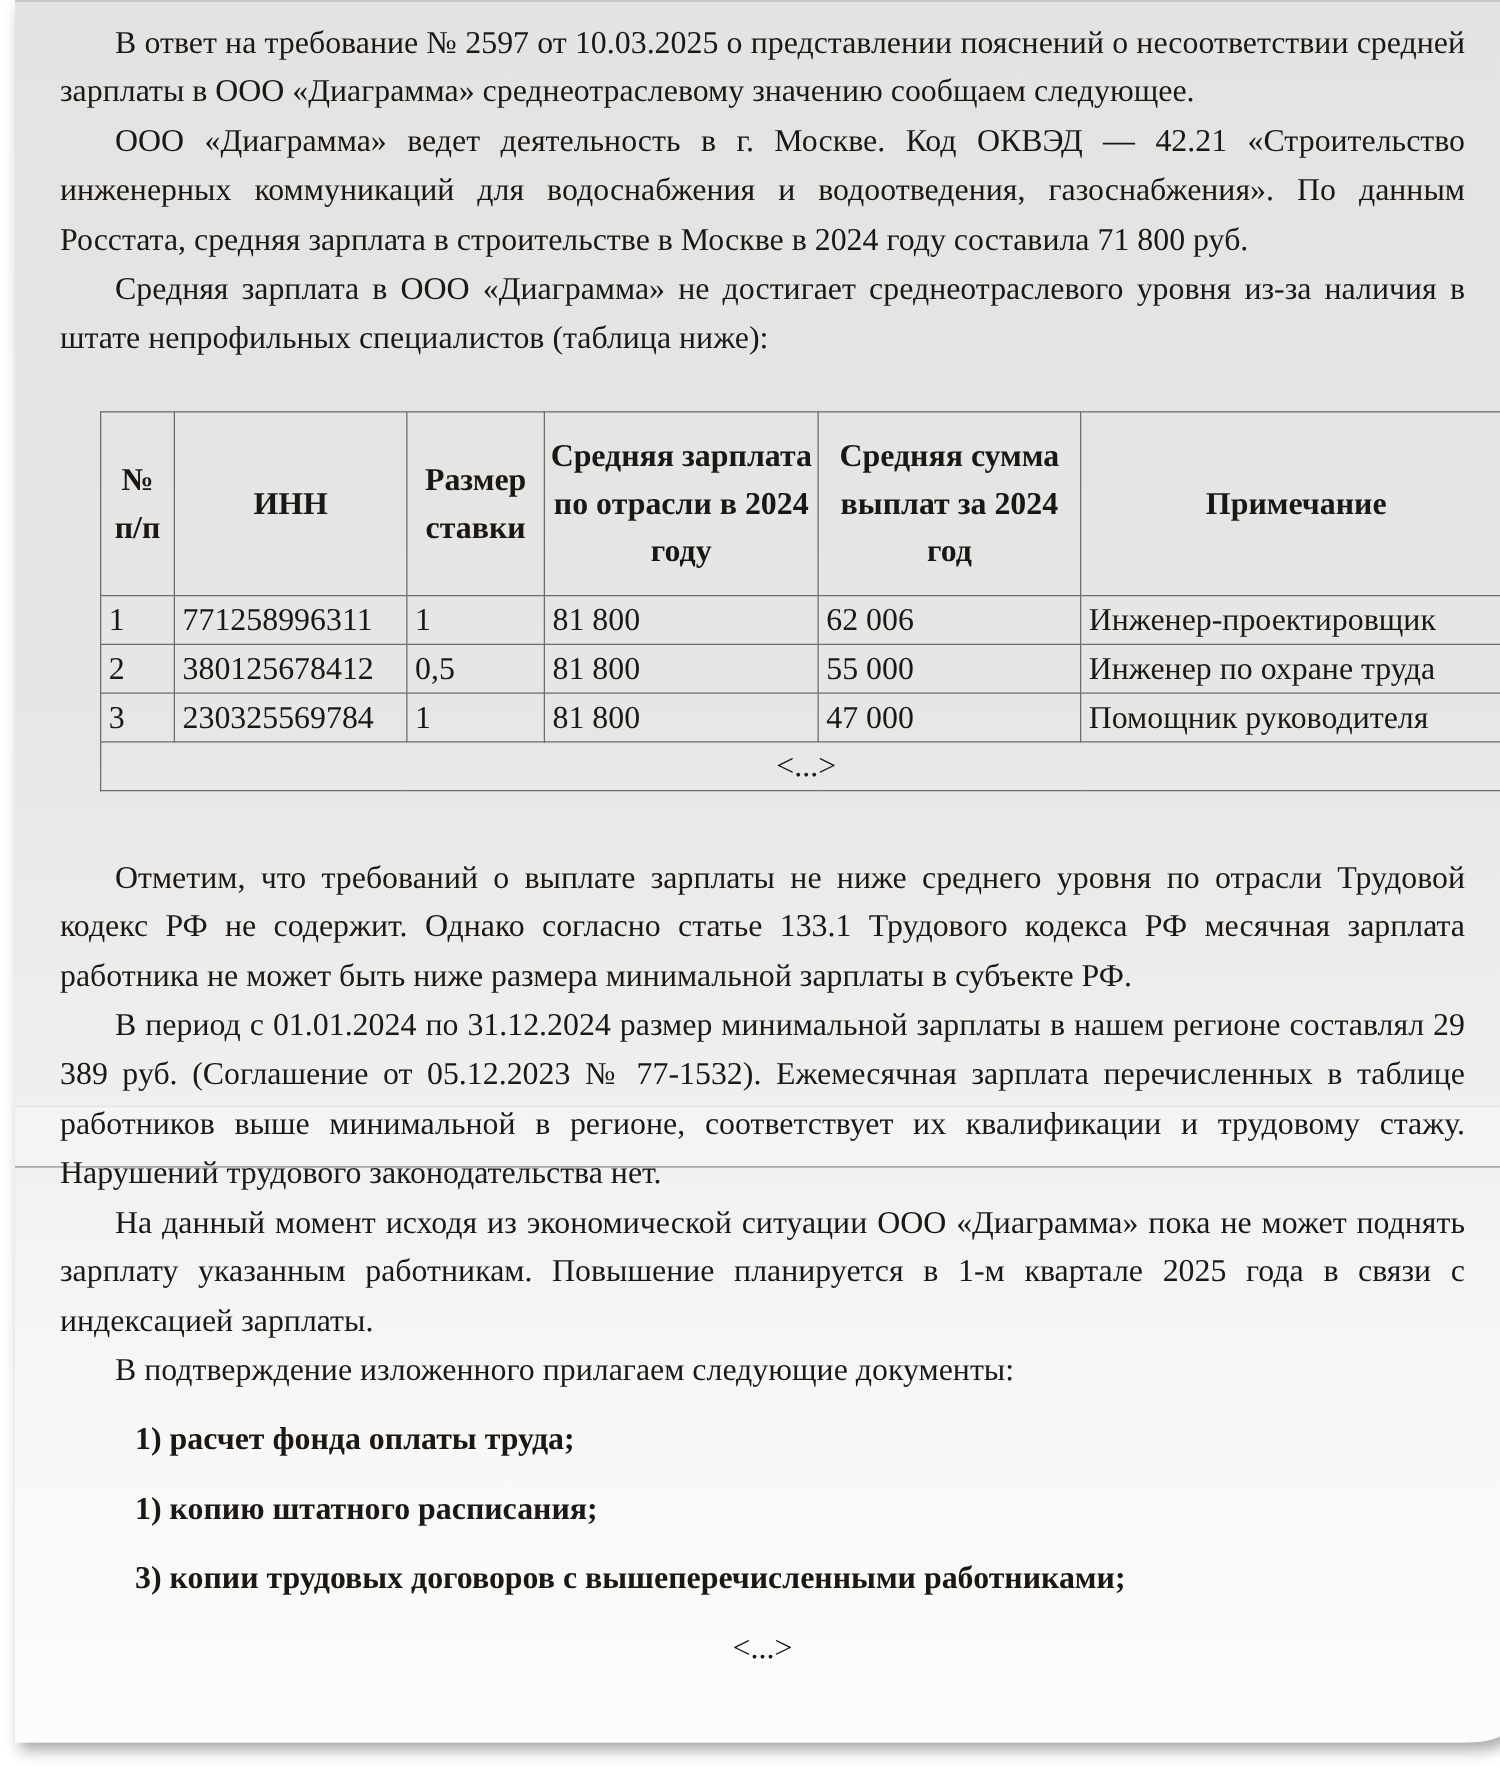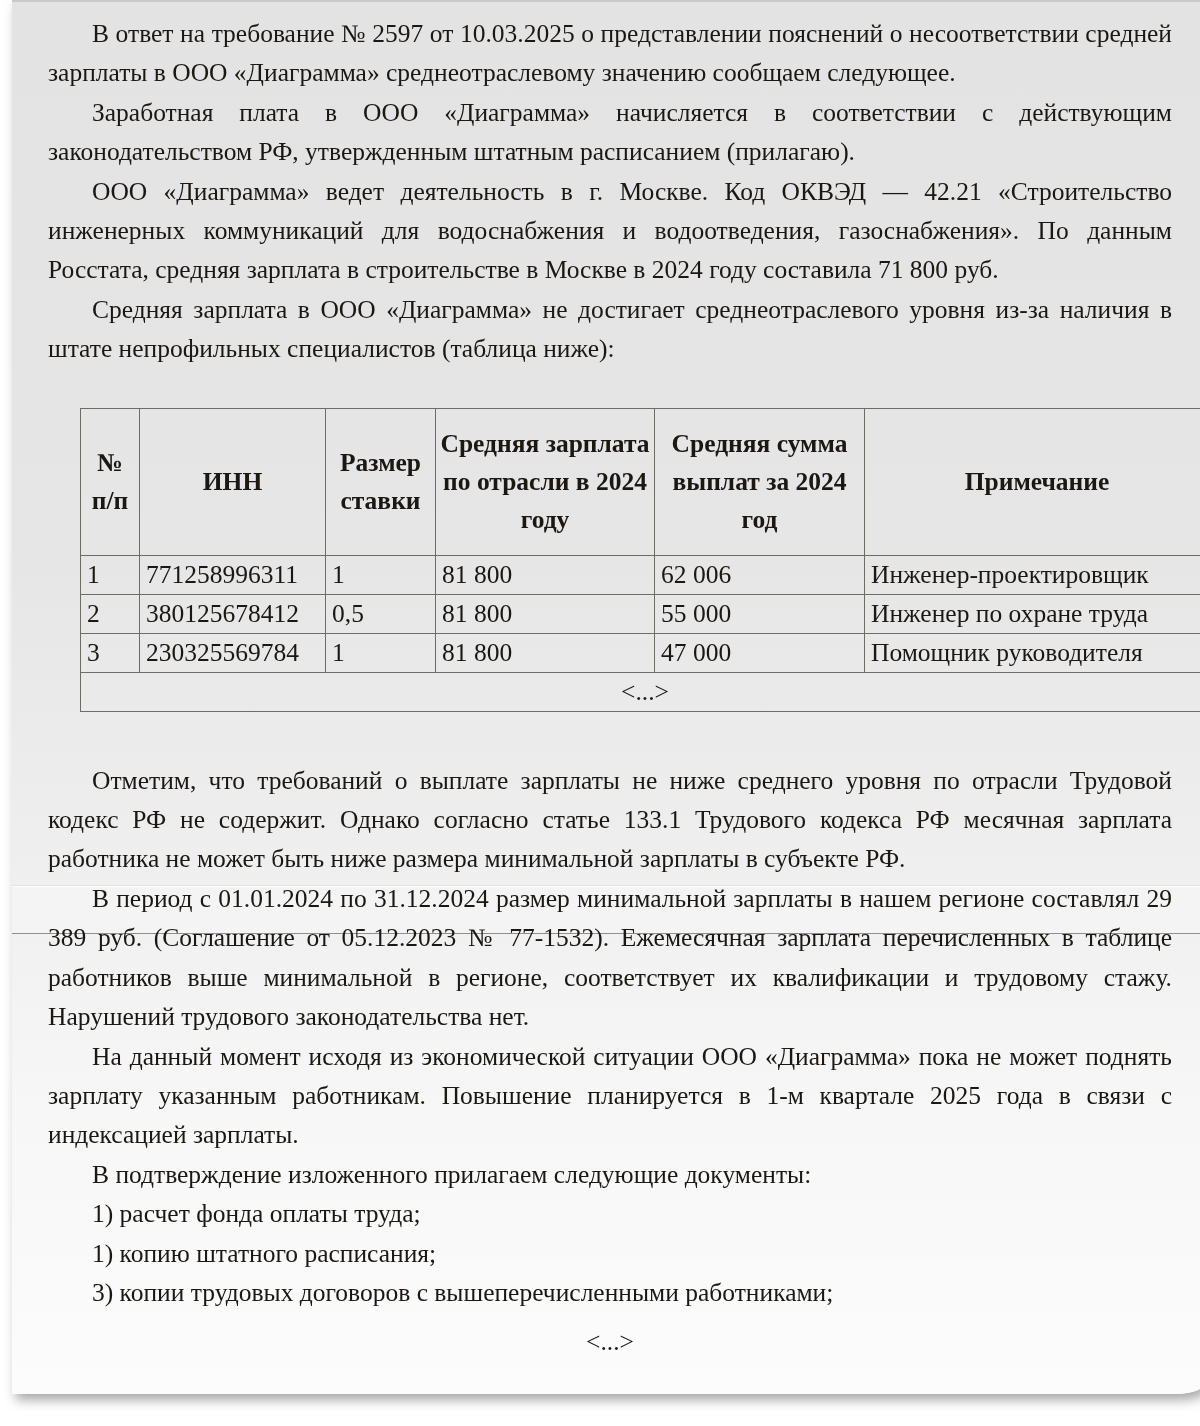--- a/index.html
+++ b/index.html
@@ -34,22 +34,23 @@
       top: 12px;
       width: 1124px;
     }
     p.para {
       margin: 0;
       text-indent: 44px;
       text-align: justify;
       text-align-last: left;
     }
     p.list-item {
-      margin: 0;
+      margin: 16px;
       padding-left: 44px;
+      font-weight: bold;
     }
     .table-wrap {
       margin-top: 39px;
       margin-bottom: 49px;
     }
     table.data-table {
       width: 1130px;
       border-collapse: collapse;
       font-size: 25.5px;
       line-height: 38px;
@@ -115,21 +116,20 @@
 </head>
 <body>
 
 <div class="page">
   <div class="fold-band"></div>
   <div class="fold-line fold-1"></div>
   <div class="fold-line fold-2"></div>
 
   <div class="content">
     <p class="para">В ответ на требование № 2597 от 10.03.2025 о представлении пояснений о несоответствии средней зарплаты в ООО «Диаграмма» среднеотраслевому значению сообщаем следующее.</p>
-    <p class="para">Заработная плата в ООО «Диаграмма» начисляется в соответствии с действующим законодательством РФ, утвержденным штатным расписанием (прилагаю).</p>
     <p class="para">ООО «Диаграмма» ведет деятельность в г. Москве. Код ОКВЭД — 42.21 «Строительство инженерных коммуникаций для водоснабжения и водоотведения, газоснабжения». По данным Росстата, средняя зарплата в строительстве в Москве в 2024 году составила 71 800 руб.</p>
     <p class="para">Средняя зарплата в ООО «Диаграмма» не достигает среднеотраслевого уровня из-за наличия в штате непрофильных специалистов (таблица ниже):</p>
 
     <div class="table-wrap">
       <table class="data-table">
         <thead>
           <tr>
             <th class="col-num">№ п/п</th>
             <th class="col-inn">ИНН</th>
             <th class="col-rate">Размер ставки</th>

